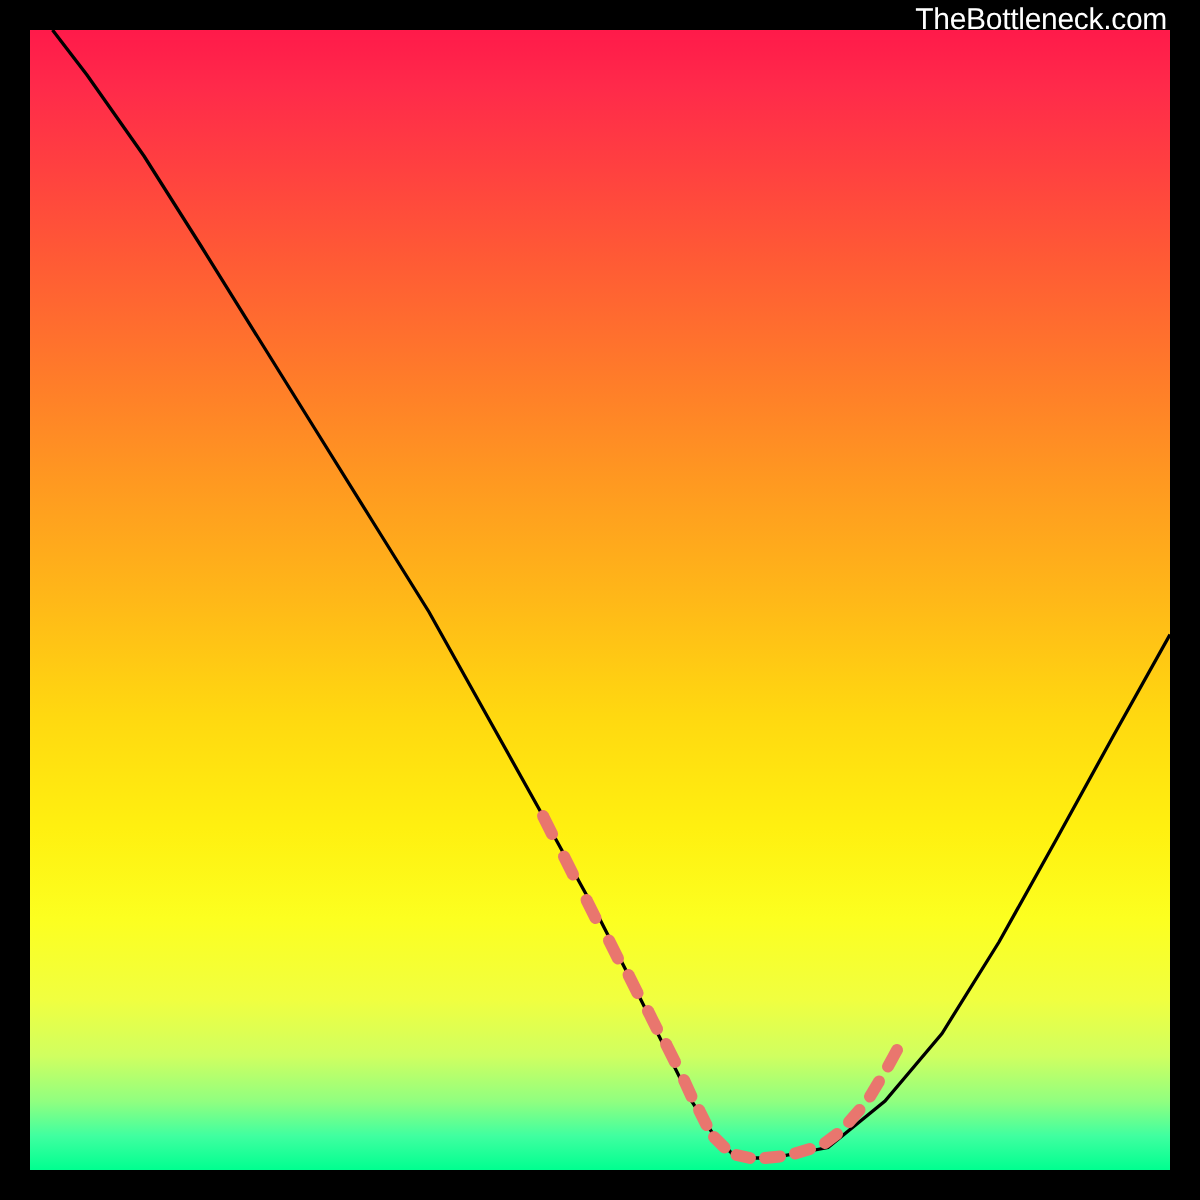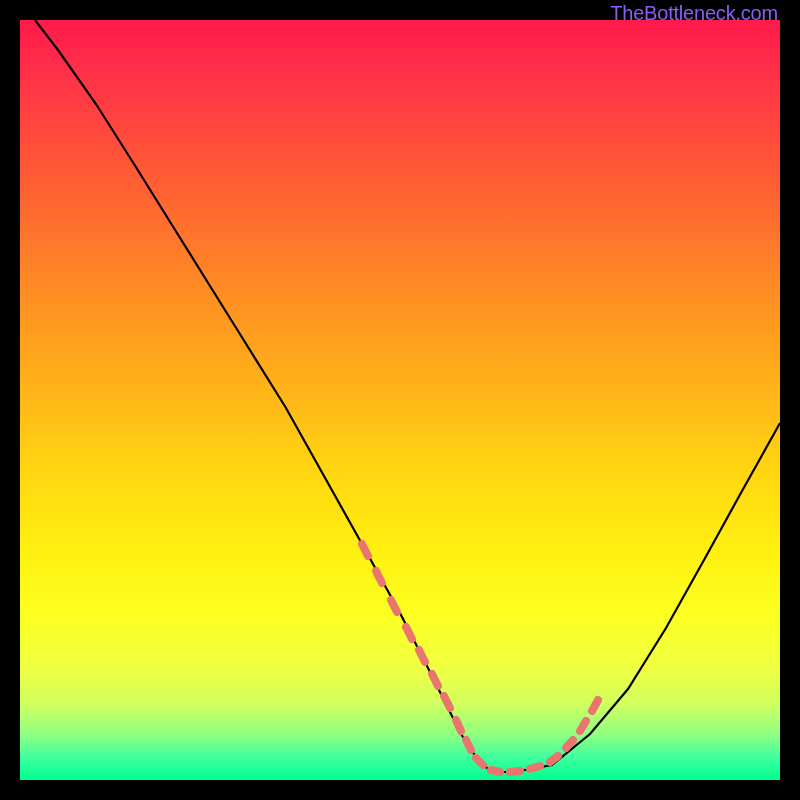--- a/index.html
+++ b/index.html
@@ -37,21 +37,21 @@
       #d0ff60 90%,
       #90ff80 94%,
       #40ffa0 97%,
       #00ff90 100%
     );
   }
   .watermark {
     position: absolute;
     top: 2px;
     right: 22px;
-    color: #8b5cf6;
+    color: #ffffff;
     font-family: Arial, Helvetica, sans-serif;
     font-size: 20px;
     font-weight: 500;
     letter-spacing: -0.2px;
   }
   svg.curve {
     position: absolute;
     left: 0;
     top: 0;
     width: 760px;

